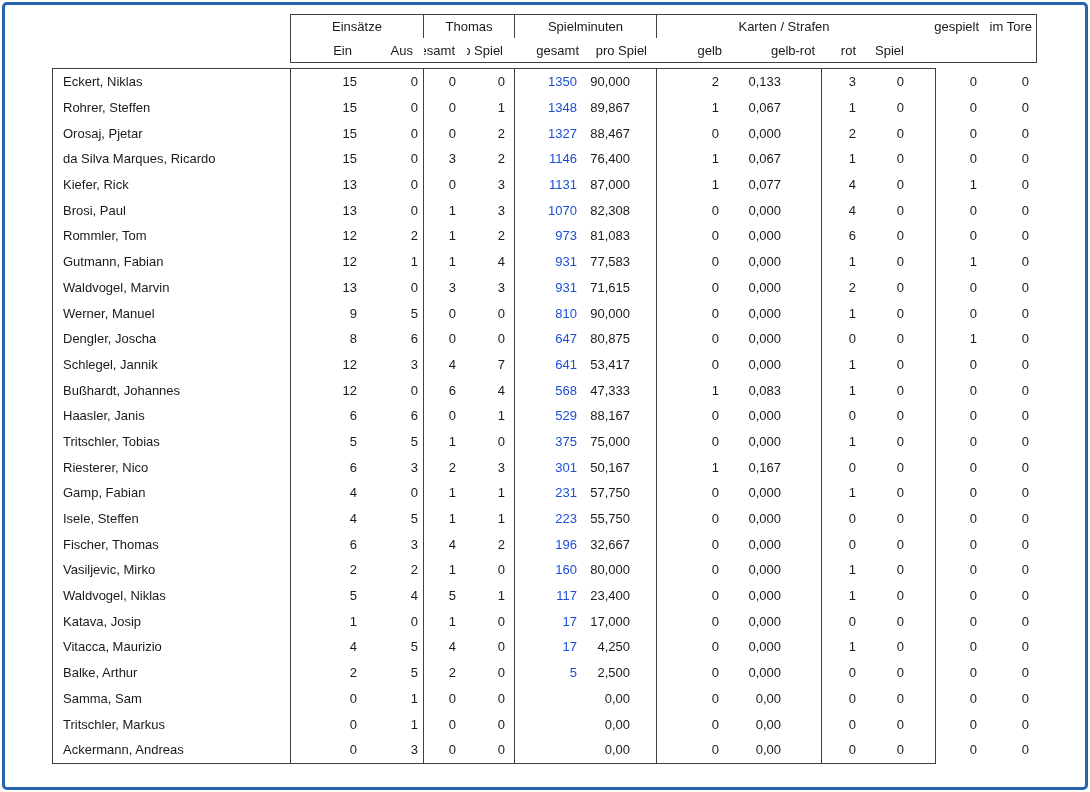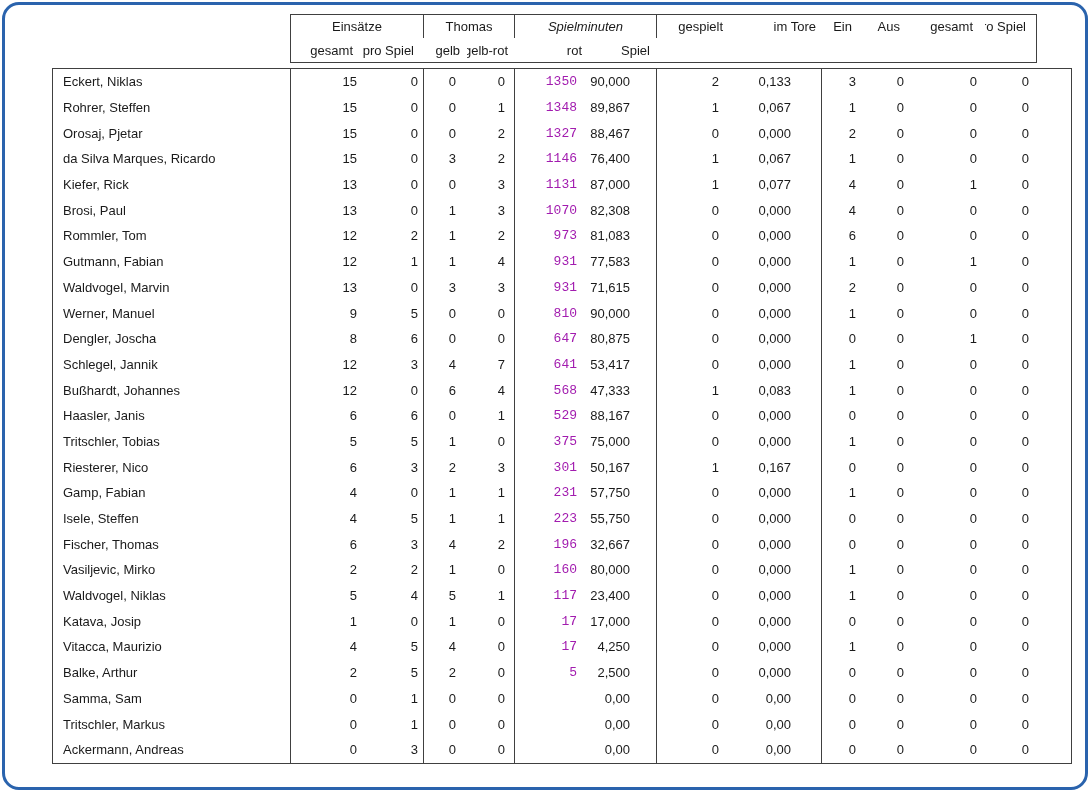--- a/index.html
+++ b/index.html
@@ -4,63 +4,64 @@
 <style>
   html,body{margin:0;padding:0;}
   body{
     width:1090px;height:792px;position:relative;
     background:#ffffff;overflow:hidden;
     font-family:"Liberation Sans","DejaVu Sans",sans-serif;
     -webkit-font-smoothing:antialiased;
   }
   .frame{
     position:absolute;left:2px;top:2px;width:1080px;height:782px;
-    border:3px solid #2a63ad;border-radius:17px;background:#ffffff;
+    border:3px solid #2a63ad;border-radius:5px;background:#ffffff;
   }
   .stats{position:absolute;left:47px;top:9px;width:985px;}
   
   .header-grid{
     margin-left:238px;width:747px;box-sizing:border-box;
     display:grid;
     grid-template-columns:72px 61px 43px 48px 74px 68px 72px 93px 41px 48px 74px 53px;
     grid-template-rows:23px 24px;
     border:1px solid #404040;
   }
   
   .body-grid{
-    margin-top:5px;width:1020px;box-sizing:border-box;
+    margin-top:5px;width:884px;box-sizing:border-box;
     display:grid;
     grid-template-columns:238px 72px 61px 43px 48px 74px 68px 72px 93px 41px 48px 74px 53px;
     grid-auto-rows:25.7px;
     border:1px solid #404040;
   }
   .body-grid .row{display:contents;}
   .cell,.hlabel,.htitle{
     display:flex;align-items:center;box-sizing:border-box;
     font-size:13px;color:#1a1a1a;white-space:nowrap;overflow:hidden;
   }
   .htitle{justify-content:center;}
   .hlabel,.num{justify-content:flex-end;}
   .name{justify-content:flex-start;padding-left:10px;}
   .gsep{border-right:1px solid #404040;}
-  .blue{color:#a21caf;font-family:Liberation Mono, monospace;}
+  .blue{color:#1d4ed8;}
   
   .c0{padding-right:6px}.c1{padding-right:5px}.c2{padding-right:11px}.c3{padding-right:9px}
-  .c4{padding-right:12px}.c5{padding-right:26px}.c6{padding-right:10px}.c7{padding-right:30px}
+  .c4{padding-right:12px}.c5{padding-right:26px}.c6{padding-right:10px}.c7{padding-right:40px}
   .c8{padding-right:7px}.c9{padding-right:7px}.c10{padding-right:8px}.c11{padding-right:9px}
 </style>
 </head>
 <body>
 
 <div class="frame">
   <div class="stats">
     <div class="header-grid" id="headerGrid">
         <div class="htitle gsep" style="grid-column: span 2;">Einsätze</div>
         <div class="htitle gsep" style="grid-column: span 2;">Thomas</div>
-        <div class="htitle gsep" style="grid-column: span 2; font-style: italic;">Spielminuten</div>
+        <div class="htitle gsep" style="grid-column: span 2;">Spielminuten</div>
+        <div class="htitle" style="grid-column: span 4;">Karten / Strafen</div>
         <div class="hlabel c0">gespielt</div>
         <div class="hlabel c0">im Tore</div>
         <div class="hlabel c2">Ein</div>
         <div class="hlabel c2">Aus</div>
         <div class="hlabel c4">gesamt</div>
         <div class="hlabel c4">pro Spiel</div>
         <div class="hlabel c6">gesamt</div>
         <div class="hlabel c6">pro Spiel</div>
         <div class="hlabel c8">gelb</div>
         <div class="hlabel c8">gelb-rot</div>

